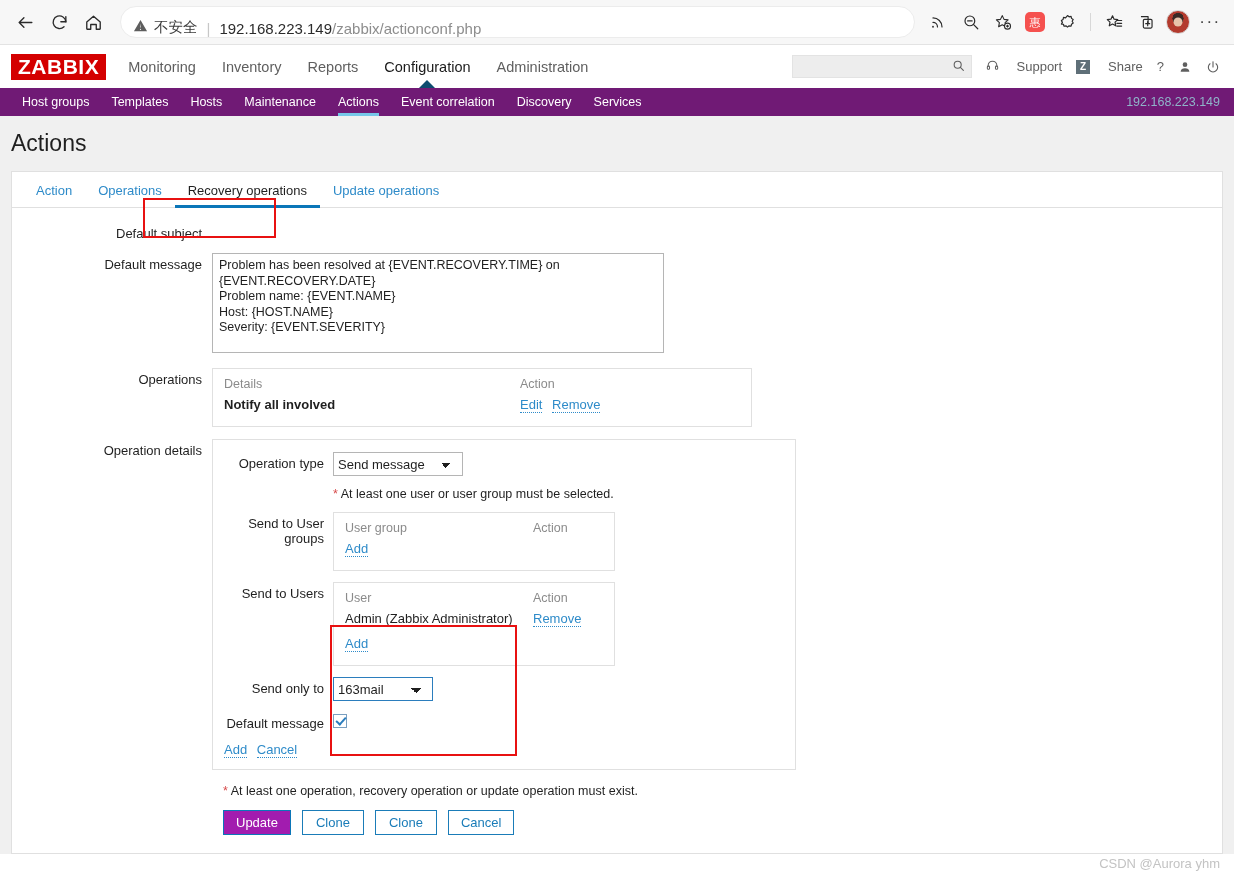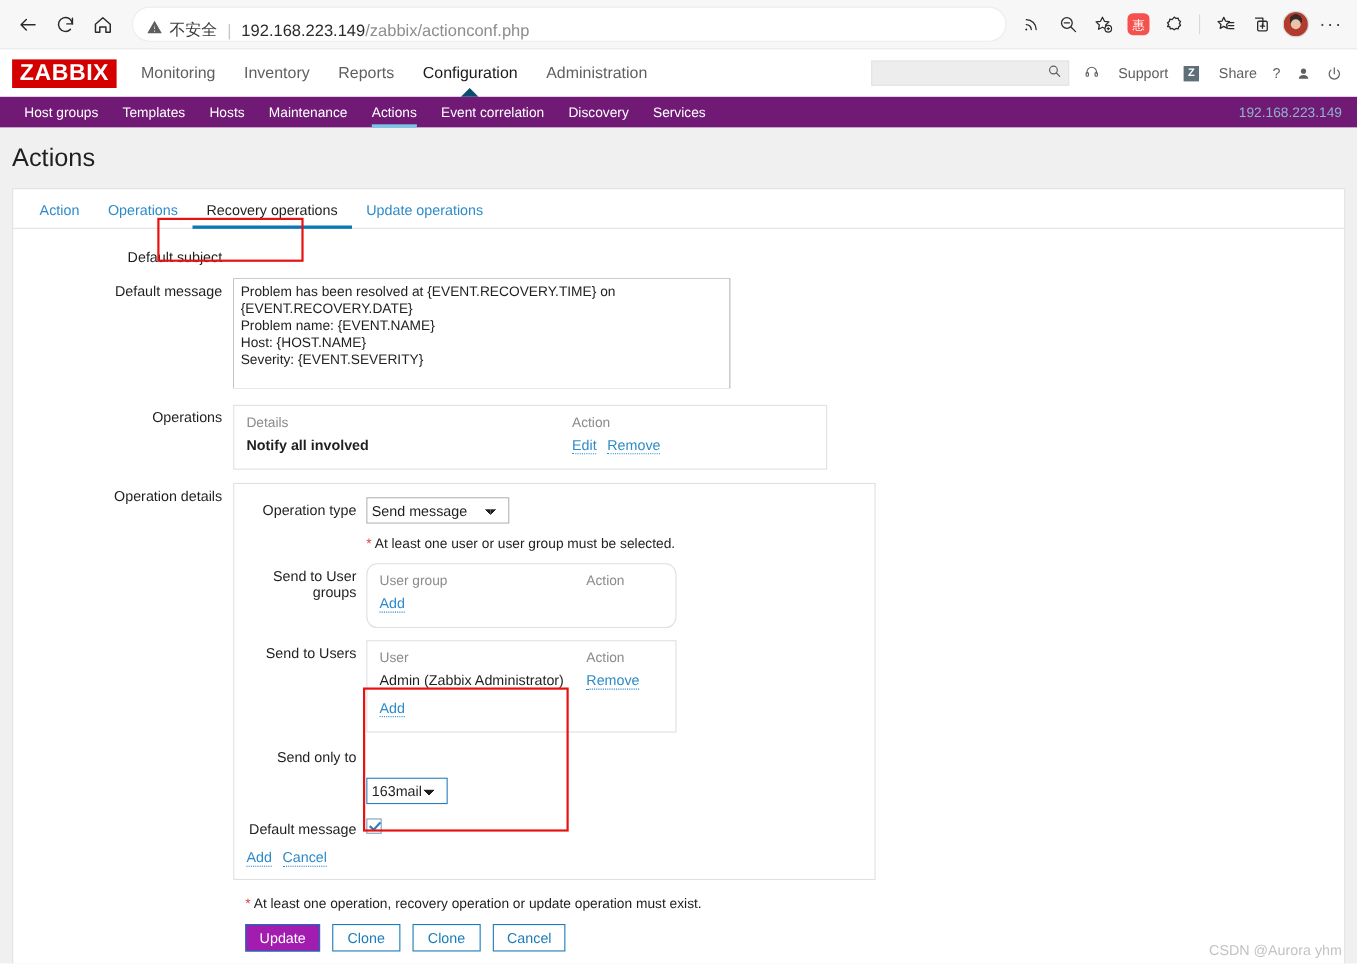--- a/index.html
+++ b/index.html
@@ -529,21 +529,21 @@
               <div class="op-label"></div>
               <div class="op-ctl hint">
                 <span class="req">*</span>
                 <span>At least one user or user group must be selected.</span>
               </div>
             </div>
 
             <div class="op-row">
               <div class="op-label">Send to User groups</div>
               <div class="op-ctl">
-                <div class="subbox" style="width:282px;border-radius:10px;">
+                <div class="subbox" style="width:282px;">
                   <div class="subbox-row">
                     <div class="subbox-col1 th">User group</div>
                     <div class="th" style="flex:0 0 70px;">Action</div>
                   </div>
                   <div class="subbox-row">
                     <div class="subbox-col1 td">
                       <a class="lnk">Add</a>
                     </div>
                   </div>
                 </div>
@@ -569,21 +569,21 @@
                       <a class="lnk">Add</a>
                     </div>
                   </div>
                 </div>
               </div>
             </div>
 
             <div class="op-row">
               <div class="op-label">Send only to</div>
               <div class="op-ctl">
-                <select class="sel focused" style="width:74px;margin-top:30px;">
+                <select class="sel focused" style="width:100px;">
                   <option>163mail</option>
                 </select>
               </div>
             </div>
 
             <div class="op-row">
               <div class="op-label">Default message</div>
               <div class="op-ctl">
                 <span class="chk"></span>
               </div>

